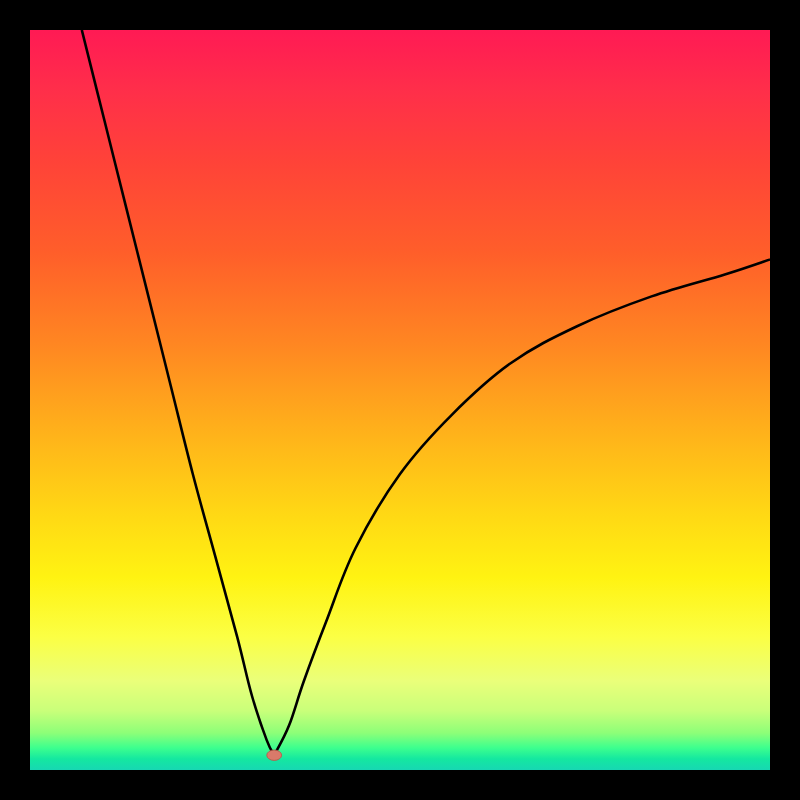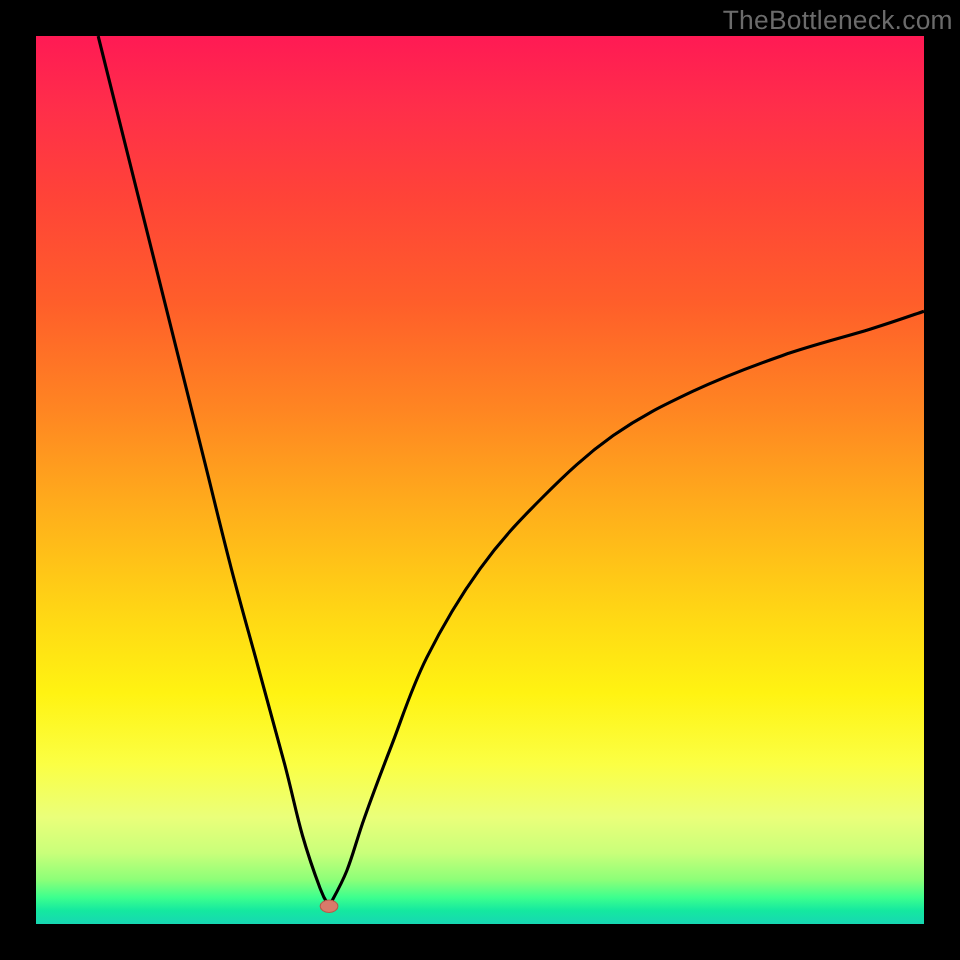--- a/index.html
+++ b/index.html
@@ -57,21 +57,20 @@
     color: #6b6b6b;
     font-size: 22px;
     font-weight: 500;
     letter-spacing: 0.2px;
   }
 </style>
 </head>
 <body>
 
 <div class="frame">
-  <div class="watermark">TheBottleneck.com</div>
 
   <div class="plot">
     <svg viewBox="0 0 100 100" preserveAspectRatio="none">
       <path id="left-branch-path" fill="none" stroke="#000" stroke-width="0.35" d="M 7.00 0.00 C 7.54 2.16, 8.92 7.68, 10.00 12.00 C 11.08 16.32, 11.92 19.68, 13.00 24.00 C 14.08 28.32, 14.92 31.68, 16.00 36.00 C 17.08 40.32, 17.92 43.68, 19.00 48.00 C 20.08 52.32, 20.92 55.86, 22.00 60.00 C 23.08 64.14, 23.92 67.04, 25.00 71.00 C 26.08 74.96, 27.10 78.58, 28.00 82.00 C 28.90 85.42, 29.28 87.48, 30.00 90.00 C 30.72 92.52, 31.46 94.56, 32.00 96.00 C 32.54 97.44, 32.82 97.64, 33.00 98.00"></path>
       <path id="right-branch-path" fill="none" stroke="#000" stroke-width="0.35" d="M 33.00 98.00 C 33.36 97.28, 34.28 95.80, 35.00 94.00 C 35.72 92.20, 36.10 90.52, 37.00 88.00 C 37.90 85.48, 38.74 83.24, 40.00 80.00 C 41.26 76.76, 42.20 73.60, 44.00 70.00 C 45.80 66.40, 47.66 63.24, 50.00 60.00 C 52.34 56.76, 54.30 54.70, 57.00 52.00 C 59.70 49.30, 61.94 47.16, 65.00 45.00 C 68.06 42.84, 70.58 41.62, 74.00 40.00 C 77.42 38.38, 80.40 37.26, 84.00 36.00 C 87.60 34.74, 91.12 33.90, 94.00 33.00 C 96.88 32.10, 98.92 31.36, 100.00 31.00"></path>
       <ellipse id="min-marker" rx="1.0" ry="0.7" fill="#d97a6a" stroke="#b65a4a" stroke-width="0.12" cx="33.00" cy="98.00"></ellipse>
     </svg>
   </div>
 </div>
 

